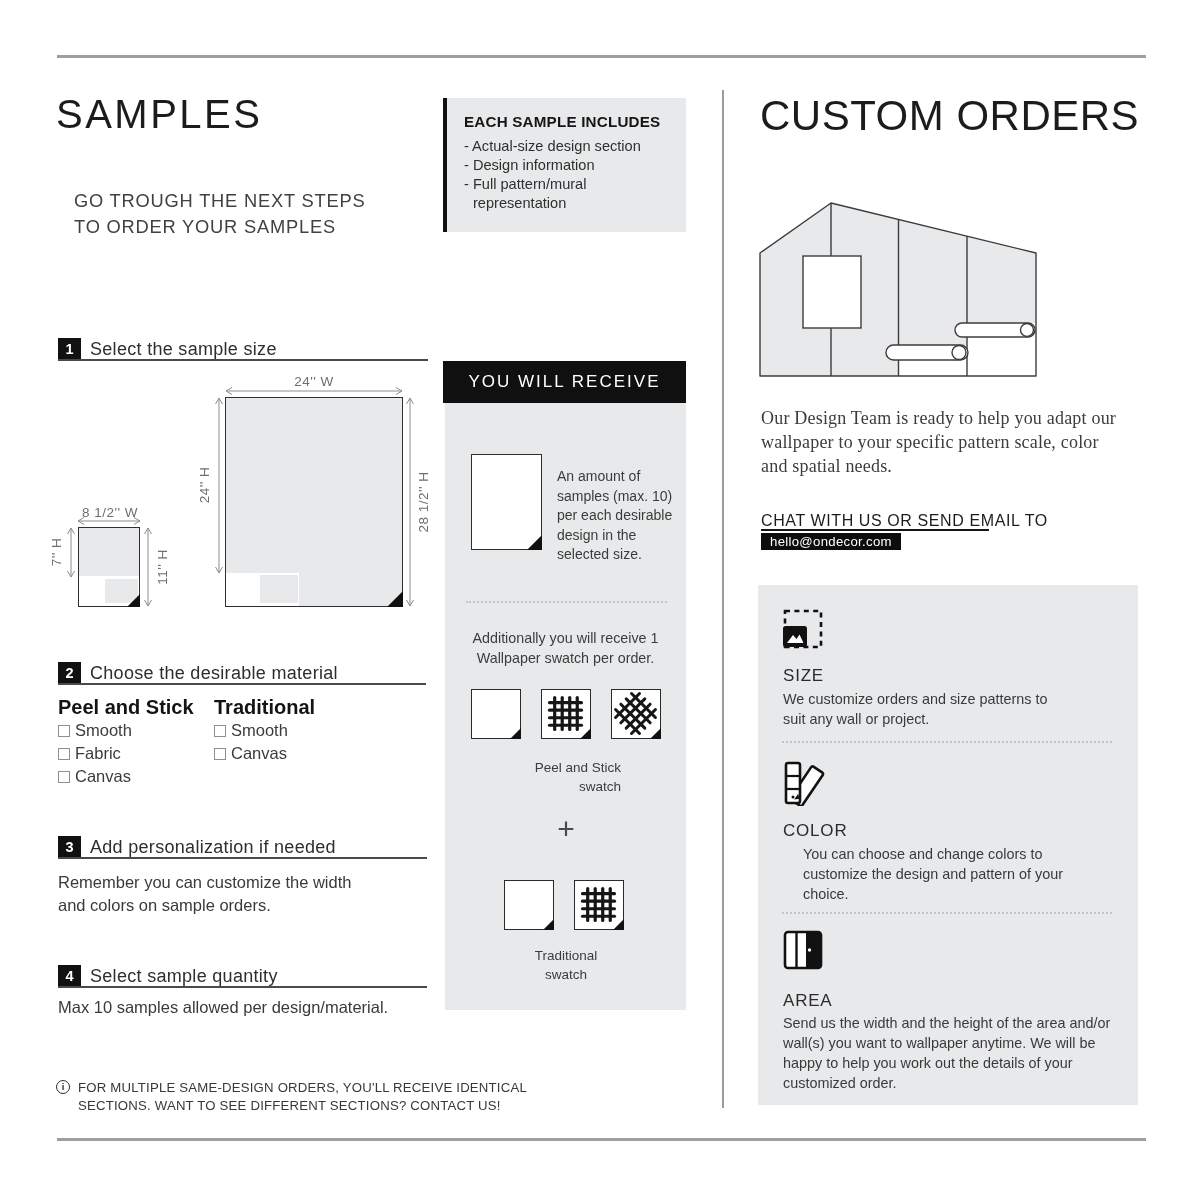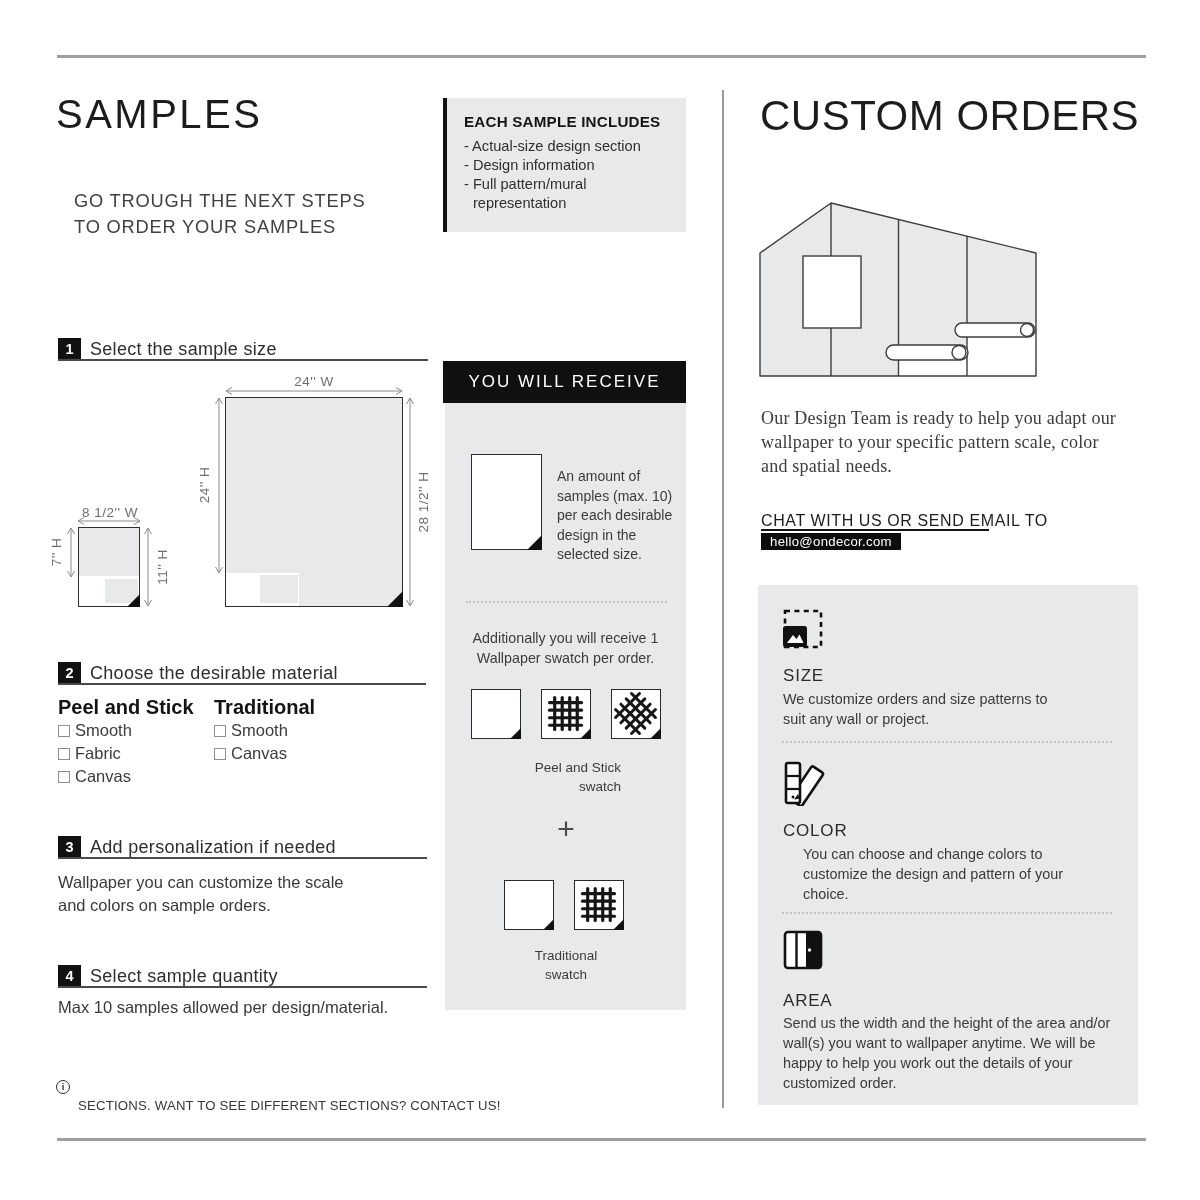--- a/index.html
+++ b/index.html
@@ -129,31 +129,31 @@
     <span class="mat-label">Smooth</span>
   </div>
   <div class="mat-row" style="left:214px; top:744px;">
     <span class="checkbox"></span>
     <span class="mat-label">Canvas</span>
   </div>
 
   <div class="abs step-num" style="left:58px; top:836px;">3</div>
   <div class="abs step-title" style="left:90px; top:836px;">Add personalization if needed</div>
   <div class="abs step-underline" style="left:58px; top:857px; width:369px;"></div>
-  <div class="abs step-body" style="left:58px; top:871px; width:310px;">Wallpaper you can customize the scale and colors on sample orders.</div>
+  <div class="abs step-body" style="left:58px; top:871px; width:310px;">Remember you can customize the width and colors on sample orders.</div>
 
   <div class="abs step-num" style="left:58px; top:965px;">4</div>
   <div class="abs step-title" style="left:90px; top:965px;">Select sample quantity</div>
   <div class="abs step-underline" style="left:58px; top:986px; width:369px;"></div>
   <div class="abs step-body" style="left:58px; top:996px; width:400px;">Max 10 samples allowed per design/material.</div>
 
   <div class="abs footnote" style="left:56px; top:1079px; width:480px;">
     <span class="info-circle">i</span>
     <span class="footnote-text">
-      <br>
+      <span>FOR MULTIPLE SAME-DESIGN ORDERS, YOU'LL RECEIVE IDENTICAL</span><br>
       <span>SECTIONS. WANT TO SEE DIFFERENT SECTIONS? CONTACT US!</span>
     </span>
   </div>
 
   <div class="abs includes-box" style="left:443px; top:98px; width:243px; height:134px;">
     <div class="includes-title">EACH SAMPLE INCLUDES</div>
     <div class="includes-item" style="margin-top:7px;">- Actual-size design section</div>
     <div class="includes-item">- Design information</div>
     <div class="includes-item">- Full pattern/mural representation</div>
   </div>

